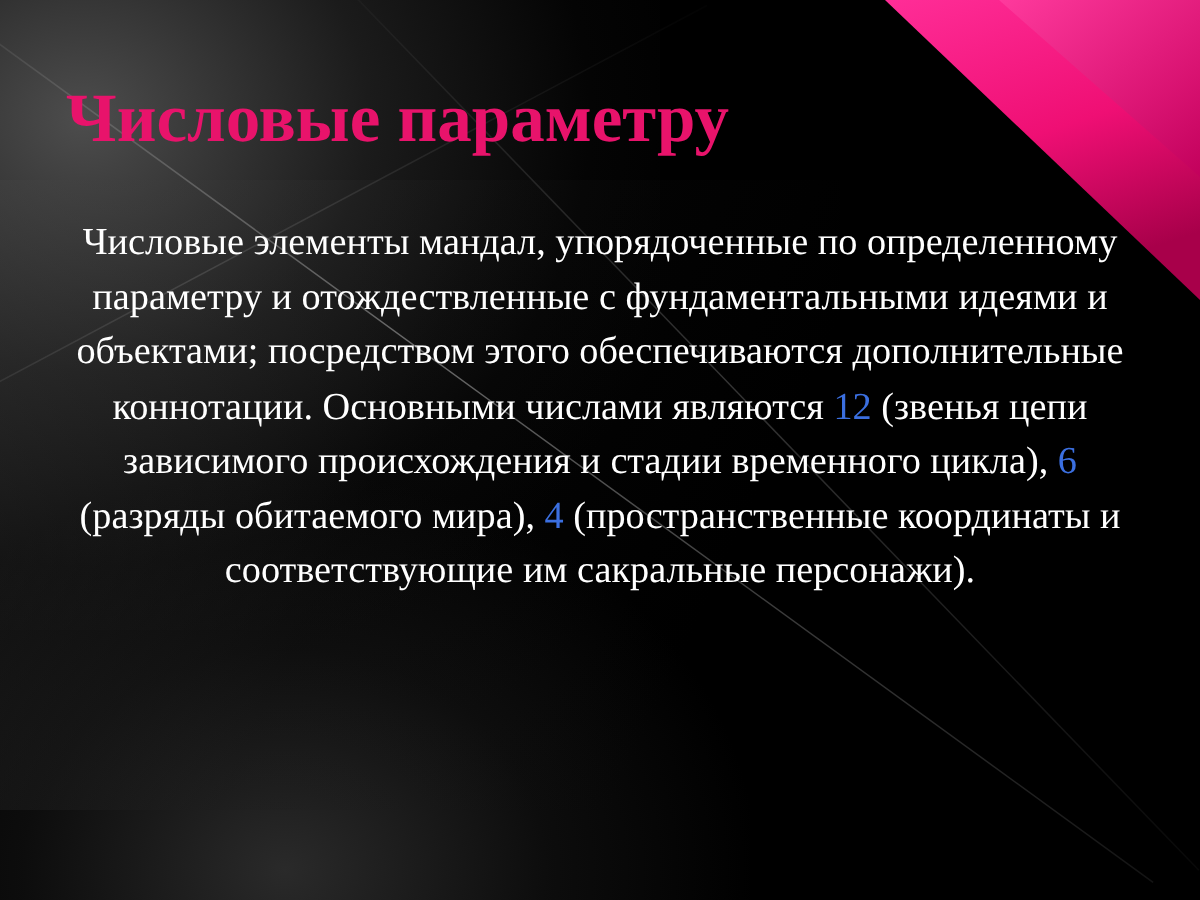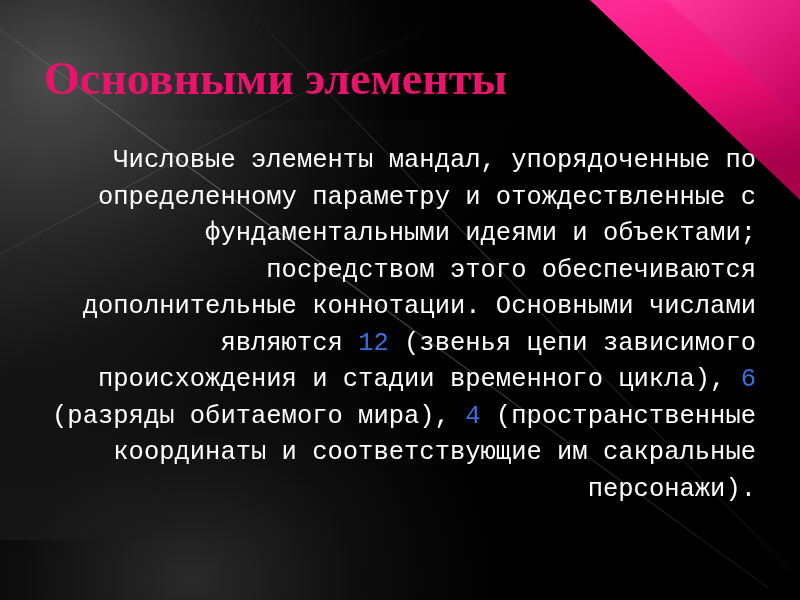--- a/index.html
+++ b/index.html
@@ -115,24 +115,24 @@
     letter-spacing: 0px;
     white-space: nowrap;
   }
 
   .body-text {
     position: absolute;
     left: 44px;
     top: 143px;
     width: 712px;
     color: #ffffff;
-    font-family: Liberation Mono, monospace;
+    font-family: Liberation Serif, serif;
     font-size: 25.5px;
     line-height: 36.5px;
-    text-align: right;
+    text-align: center;
     text-indent: 0;
   }
   .num {
     color: #3b6fe0;
   }
 </style>
 </head>
 <body>
 
 <div id="slide">
@@ -154,17 +154,17 @@
       </linearGradient>
       <linearGradient id="wedgeGrad2" x1="0" y1="0" x2="1" y2="1">
         <stop offset="0%" stop-color="#ff3d9f"></stop>
         <stop offset="100%" stop-color="#c2005c"></stop>
       </linearGradient>
     </defs>
     <polygon points="330,0 330,200 120,0" fill="url(#wedgeGrad)"></polygon>
     <polygon points="330,0 330,118 196,0" fill="url(#wedgeGrad2)" opacity="0.85"></polygon>
   </svg>
 
-  <div class="title">Основными элементы</div>
+  <div class="title">Числовые параметру</div>
 
   <div class="body-text"><span>  Числовые элементы мандал, упорядоченные по определенному параметру и отождествленные с фундаментальными идеями и объектами; посредством этого обеспечиваются дополнительные коннотации. Основными числами являются </span><span class="num">12</span><span> (звенья цепи зависимого происхождения и стадии временного цикла), </span><span class="num">6</span><span> (разряды обитаемого мира), </span><span class="num">4</span><span> (пространственные координаты и соответствующие им сакральные персонажи).</span></div>
 
 </div>
 
 </body></html>

